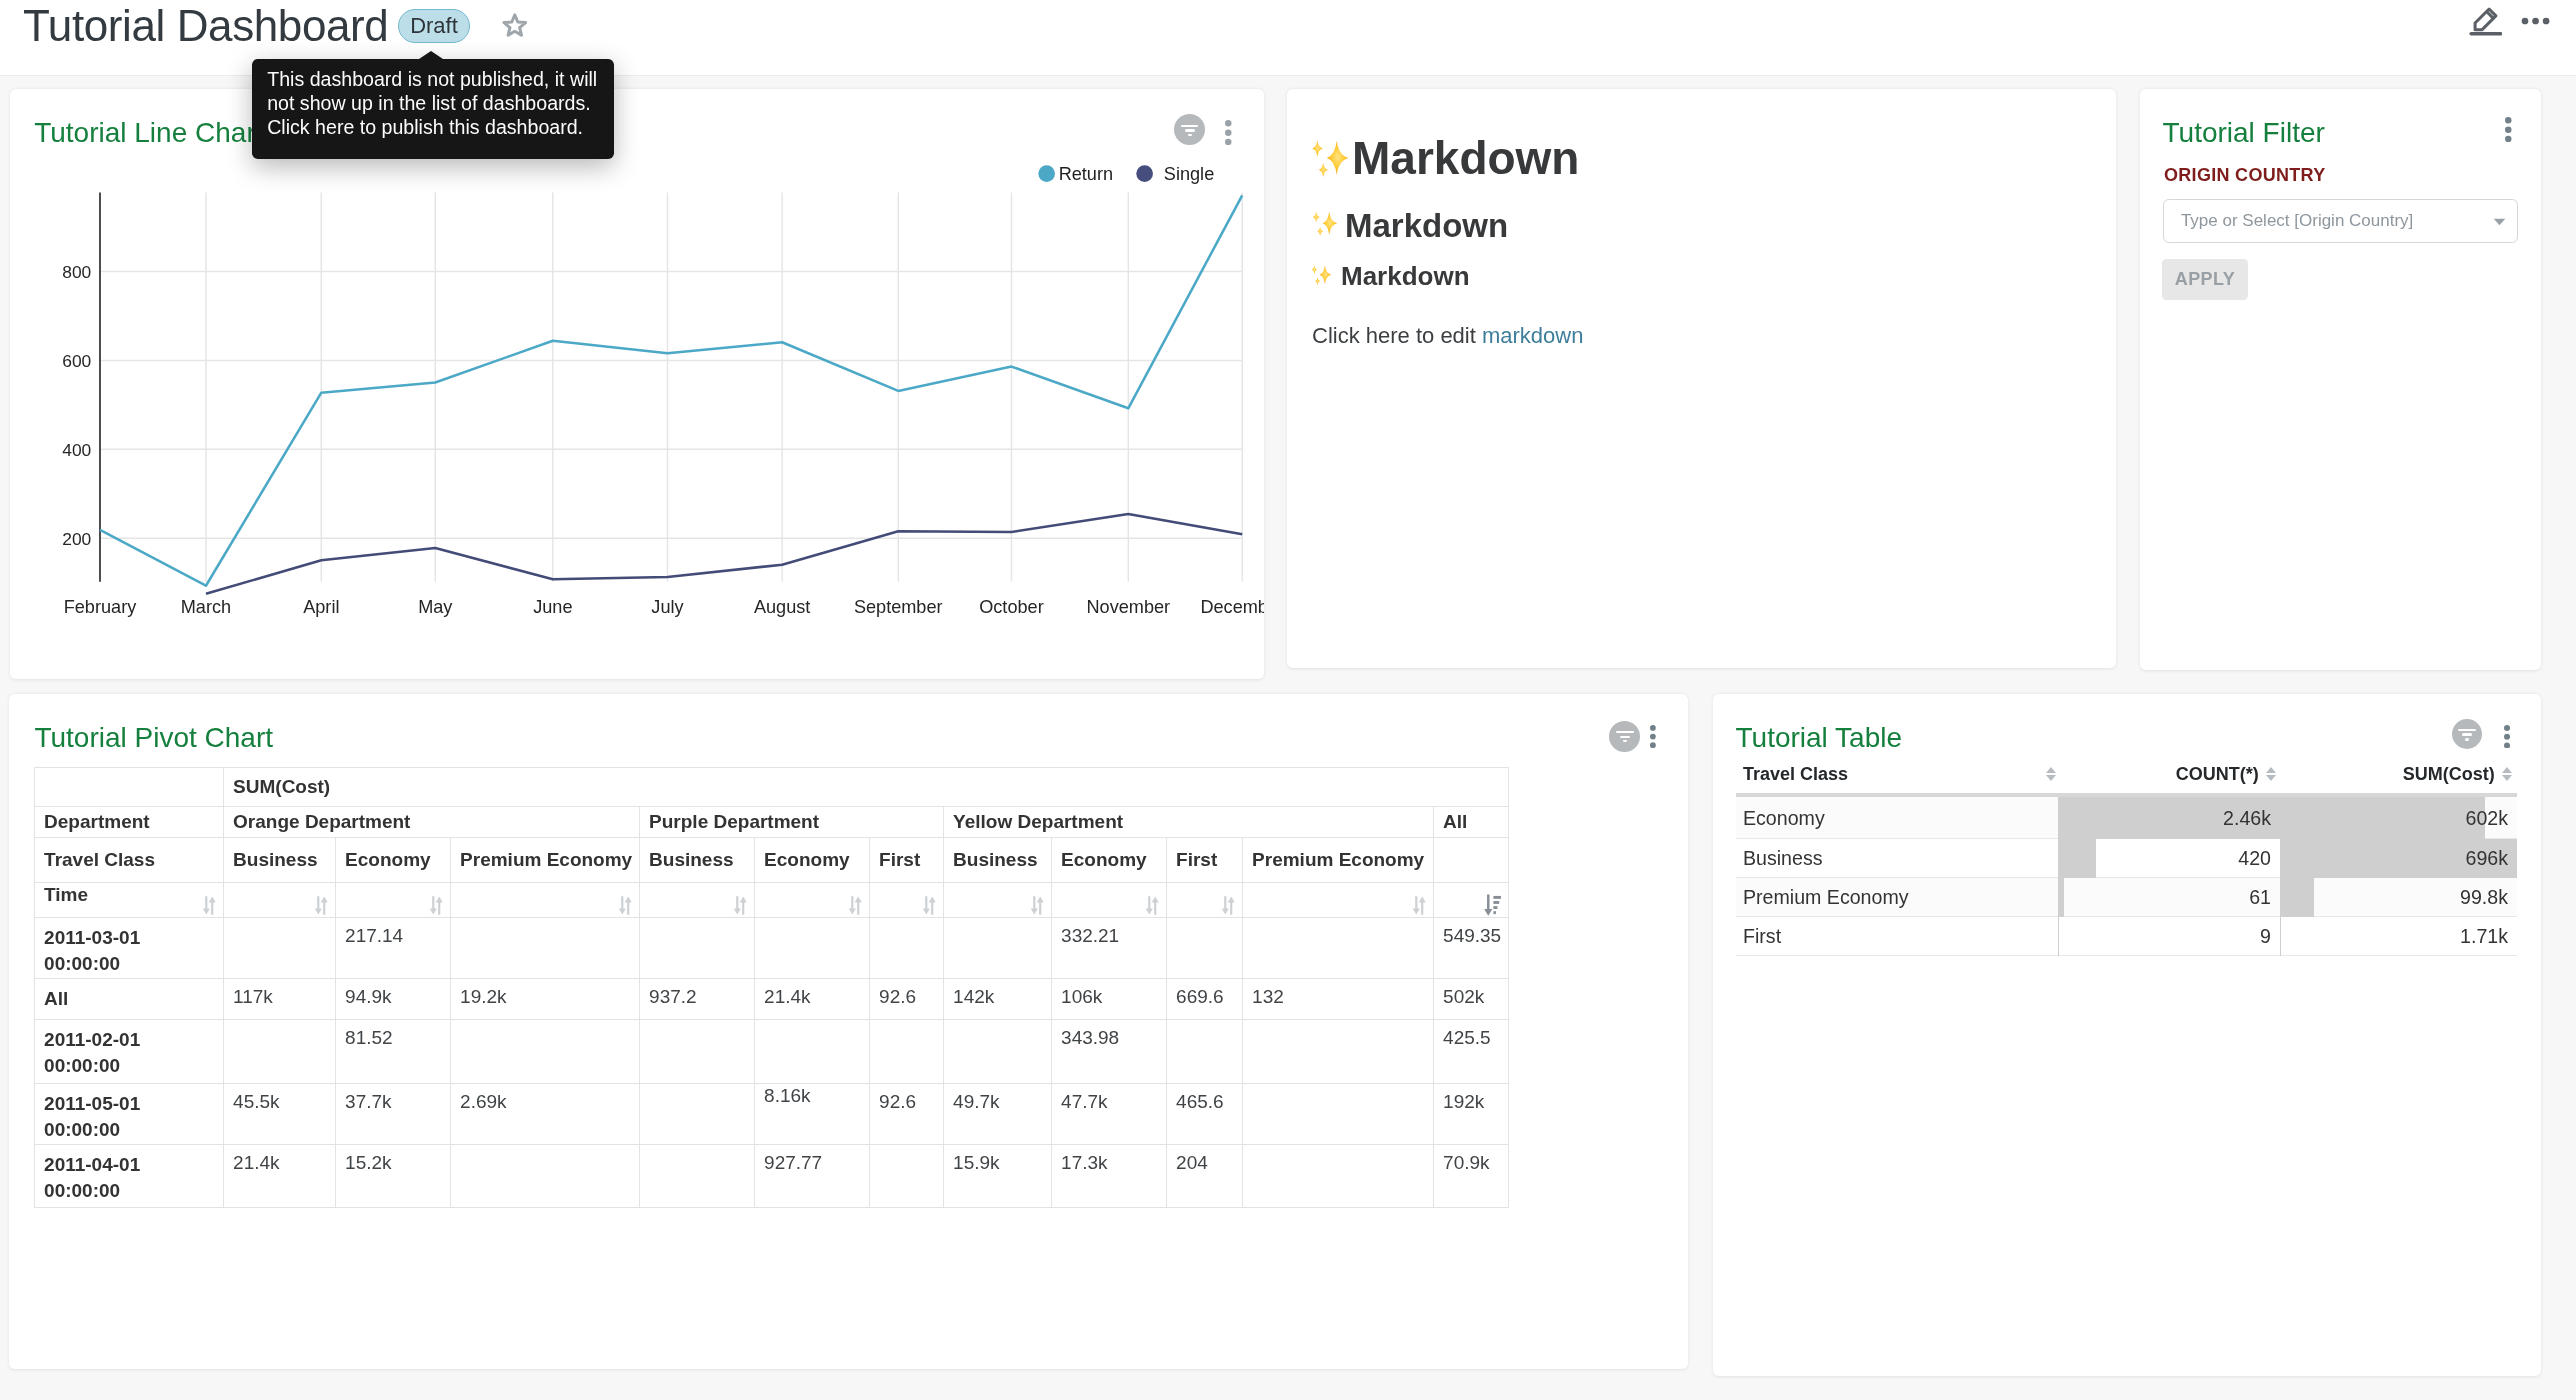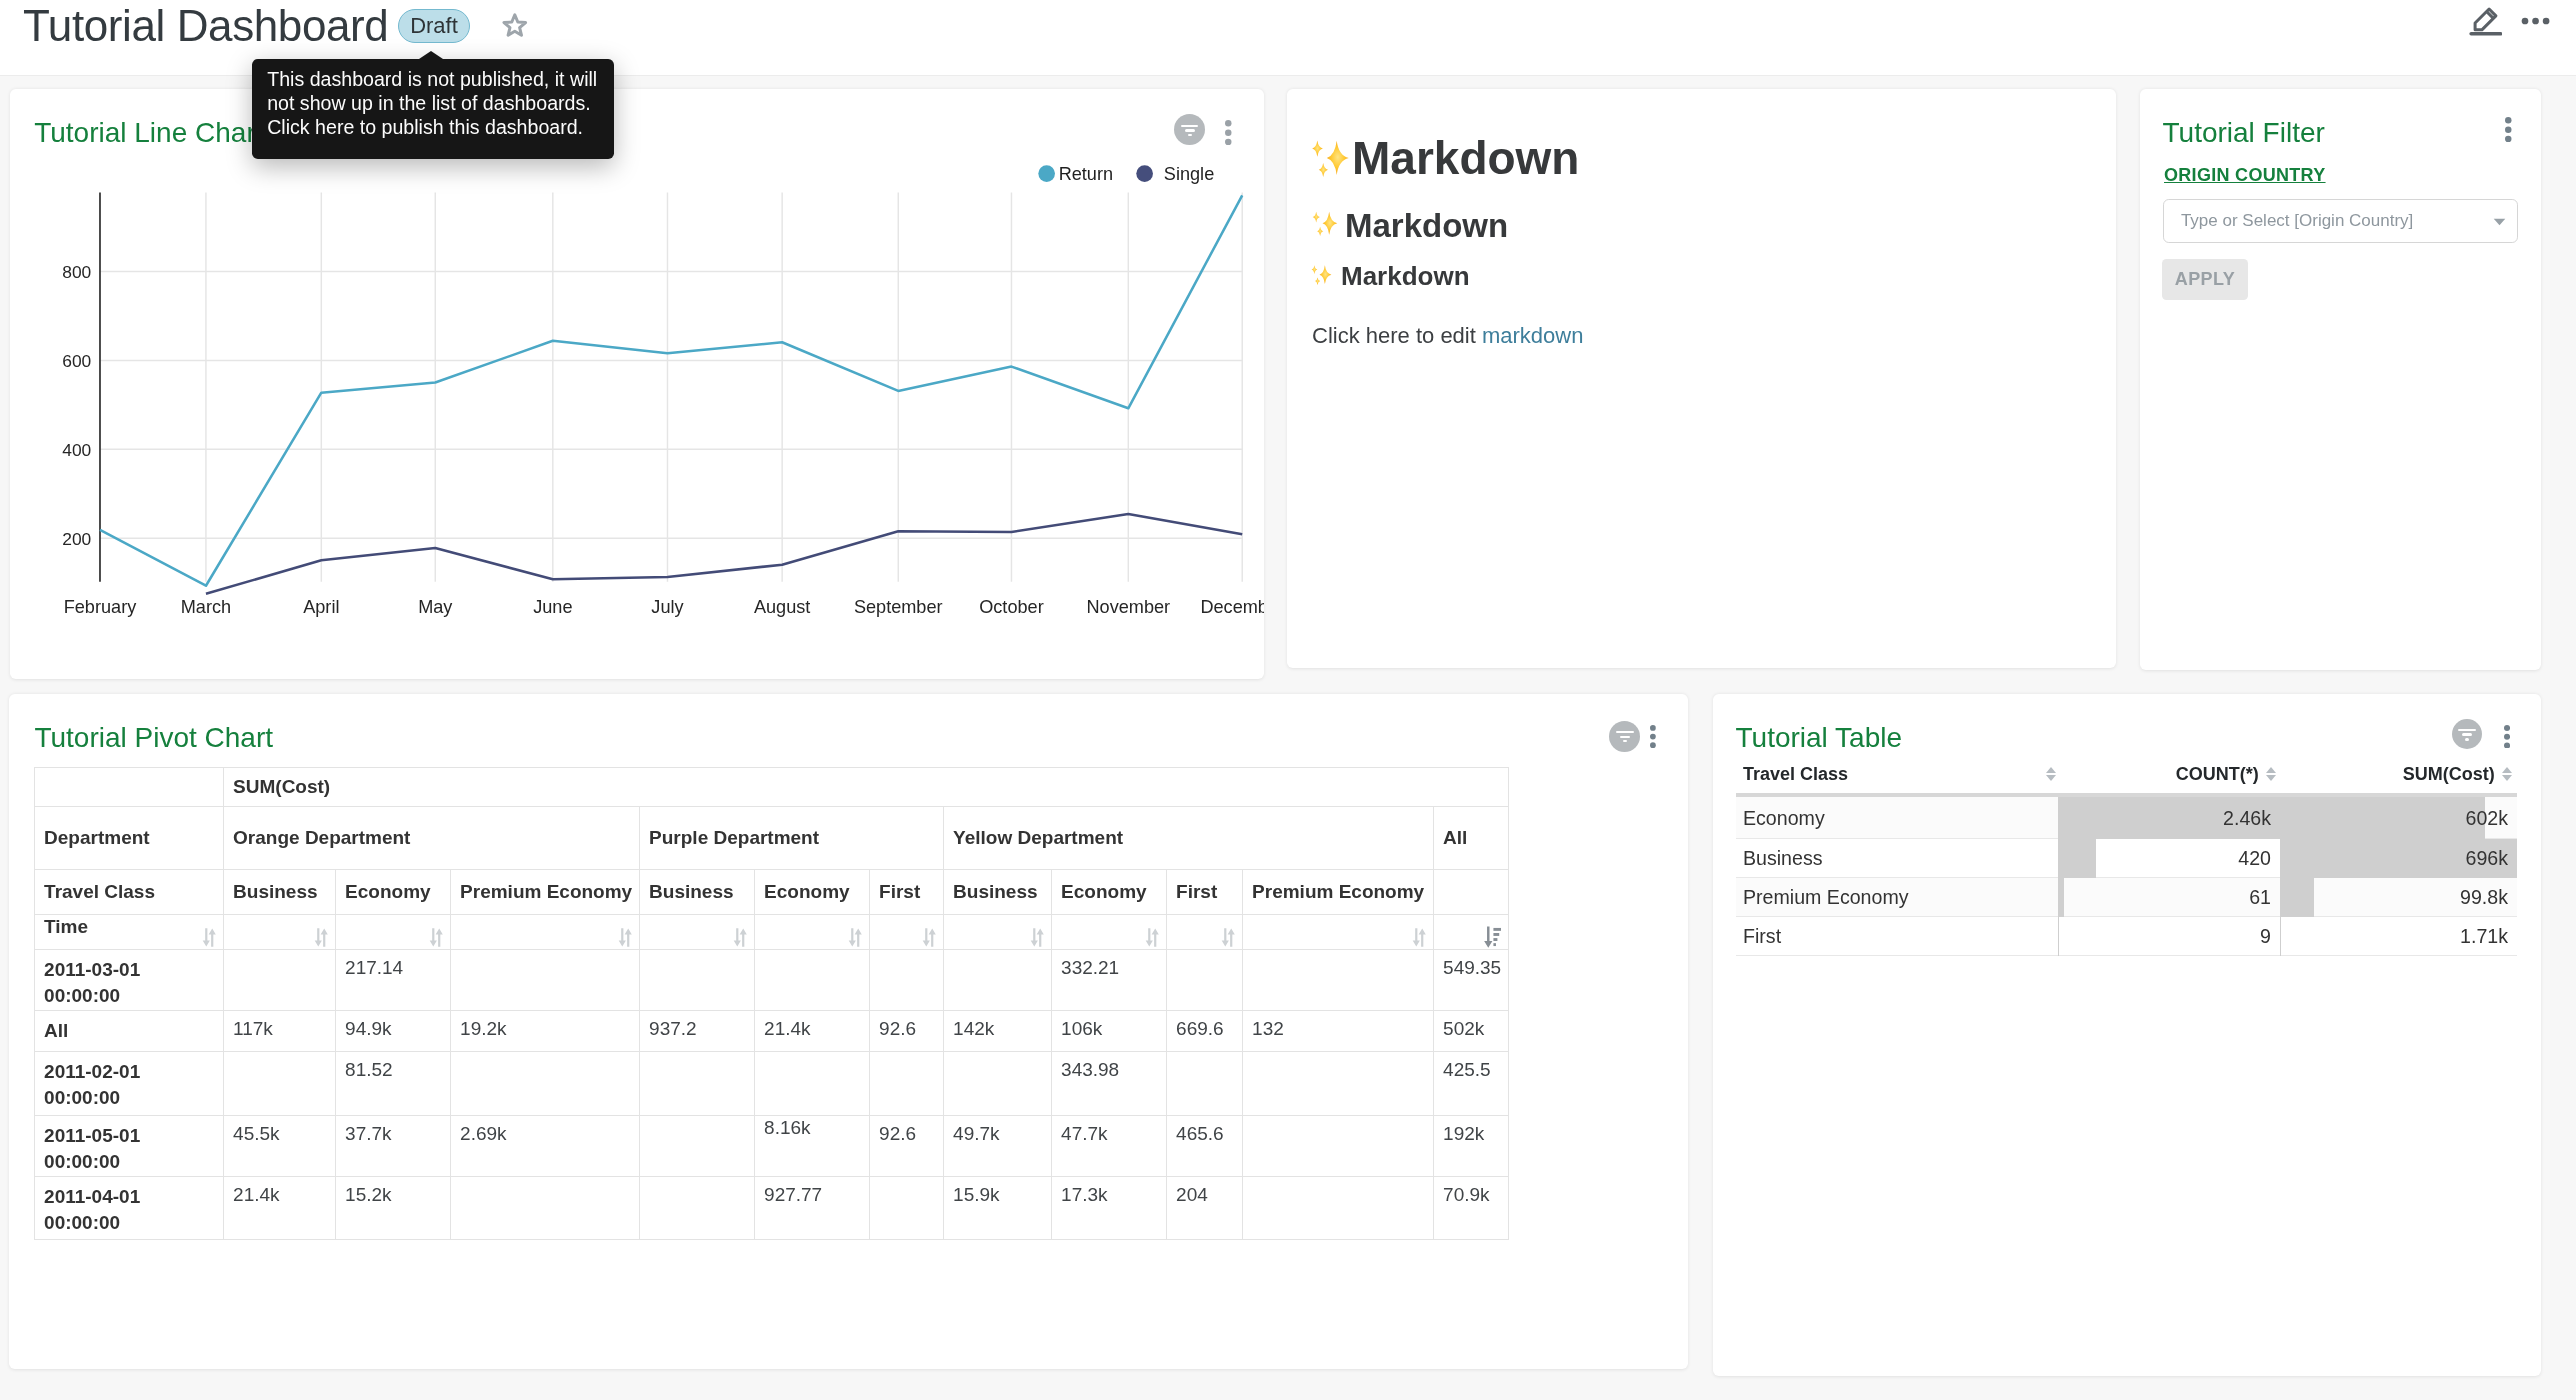--- a/index.html
+++ b/index.html
@@ -16,21 +16,21 @@
 .fcirc{position:absolute;width:31px;height:31px;border-radius:50%;background:#B5B9BC;}
 .fcirc i{display:block;position:absolute;background:#fff;height:2.2px;border-radius:1.5px;}
 #tooltip{position:absolute;left:252px;top:59px;width:362px;height:100px;background:#161616;
  border-radius:5.8px;z-index:9;color:#FCFCFC;font-size:19.6px;line-height:24px;
  padding:8px 0 0 15.2px;box-shadow:0 7.3px 26px rgba(0,0,0,0.28);}
 #tooltip .arr{position:absolute;left:167px;top:-8px;width:0;height:0;
  border-left:12.3px solid transparent;border-right:12.3px solid transparent;border-bottom:8.7px solid #161616;}
 
 .mdh{position:absolute;font-weight:700;color:#37393B;}
 
-#fc-label{position:absolute;font-size:18px;font-weight:600;color:#15803d;letter-spacing:0.3px;text-decoration:underline;}
+#fc-label{position:absolute;font-size:18px;font-weight:600;color:#7f1d1d;letter-spacing:0.3px;}
 #fc-select{position:absolute;border:1.5px solid #D6D6D6;border-radius:5.8px;background:#fff;
  display:flex;align-items:center;}
 #fc-select span{font-size:17px;color:#8E979E;}
 #fc-apply{position:absolute;background:#E7E7E7;border-radius:4.4px;display:flex;align-items:center;justify-content:center;
  font-size:18px;font-weight:600;color:#99A0A5;letter-spacing:0.4px;}
 
 #pivot{position:absolute;border-collapse:collapse;table-layout:fixed;}
 #pivot td,#pivot th{border:1.5px solid #E3E3E3;font-size:19px;color:#404447;font-weight:400;
  text-align:left;vertical-align:middle;padding:0 0 0 8.7px;overflow:hidden;white-space:nowrap;}
 #pivot .hd{font-weight:600;color:#333;}
@@ -187,21 +187,21 @@
           <col style="width:115px">
           <col style="width:76px">
           <col style="width:191px">
           <col style="width:75px">
         </colgroup>
         <tbody>
           <tr style="height:39px">
             <td></td>
             <td class="hd" colspan="11">SUM(Cost)</td>
           </tr>
-          <tr style="height:63px">
+          <tr style="height:31px">
             <td class="hd">Department</td>
             <td class="hd" colspan="3">Orange Department</td>
             <td class="hd" colspan="3">Purple Department</td>
             <td class="hd" colspan="4">Yellow Department</td>
             <td class="hd">All</td>
           </tr>
           <tr style="height:45px">
             <td class="hd">Travel Class</td>
             <td class="hd">Business</td>
             <td class="hd">Economy</td>

